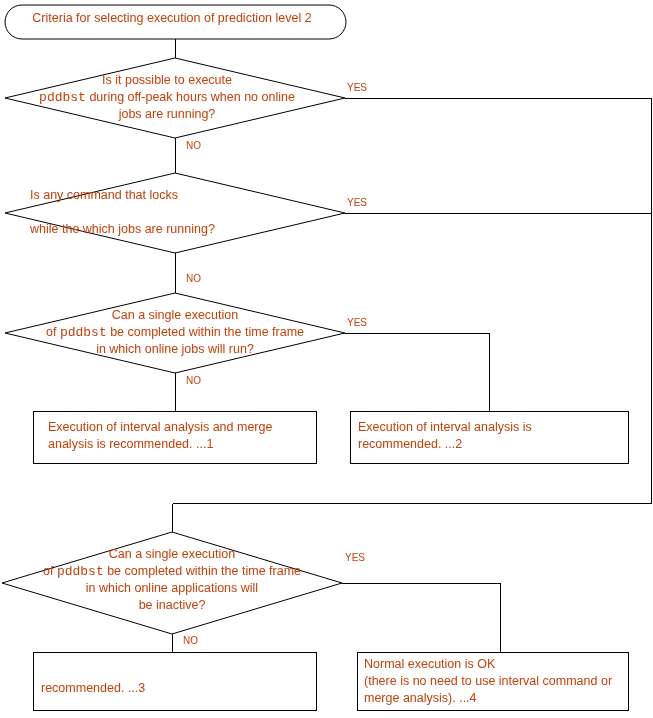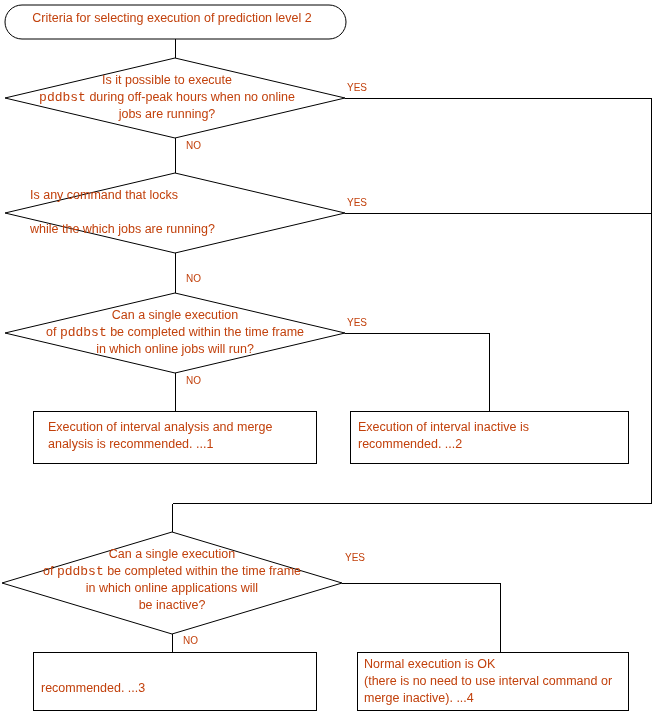--- a/index.html
+++ b/index.html
@@ -150,28 +150,28 @@
   </div>
   <div class="txt edge-label" style="left:345px; top:551px;">YES</div>
   <div class="txt edge-label" style="left:183px; top:634px;">NO</div>
 
   <div class="txt box-label" style="left:41px; top:419px; width:270px;margin-left:7px;">
     <span>Execution of interval analysis and merge</span><br>
     <span>analysis is recommended. ...1</span>
   </div>
 
   <div class="txt box-label" style="left:358px; top:419px; width:265px;">
-    <span>Execution of interval inactive is</span><br>
+    <span>Execution of interval analysis is</span><br>
     <span>recommended. ...2</span>
   </div>
 
   <div class="txt box-label" style="left:41px; top:663px; width:270px;">
     <br>
     <span>recommended. ...3</span>
   </div>
 
   <div class="txt box-label" style="left:364px; top:656px; width:262px;">
     <span>Normal execution is OK</span><br>
     <span>(there is no need to use interval command or</span><br>
-    <span>merge inactive). ...4</span>
+    <span>merge analysis). ...4</span>
   </div>
 
 </div>
 
 </body></html>

